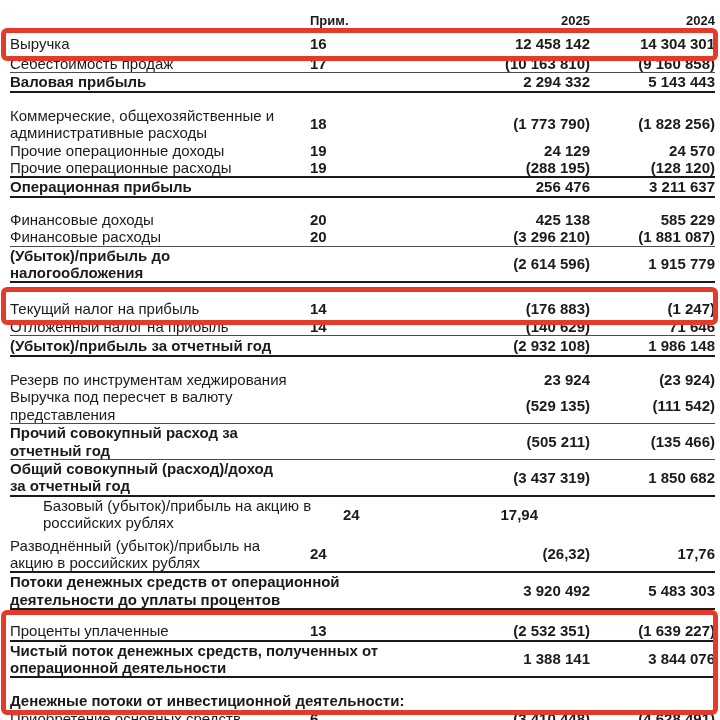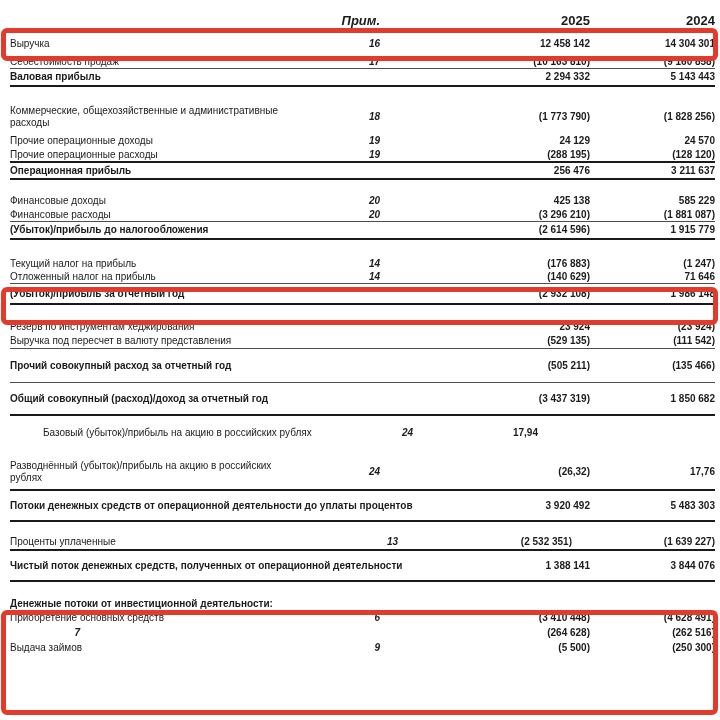--- a/index.html
+++ b/index.html
@@ -12,24 +12,24 @@
     overflow:hidden;
     font-family:"Liberation Sans", sans-serif;
     color:#1b1b1b;
     padding:8px 5px 0 10px;
   }
   .row{
     display:flex;
     align-items:center;
     min-height:15px;
     line-height:1.16;
-    font-size:10px;
+    font-size:15px;
   }
   .c-label{flex:0 0 300px;padding-right:4px;}
-  .c-note{flex:0 0 70px;text-align:right;font-weight:700;font-style:italic;}
+  .c-note{flex:0 0 70px;text-align:left;font-weight:700;}
   .c-v1{flex:1;text-align:right;font-weight:700;}
   .c-v2{flex:0 0 125px;text-align:right;font-weight:700;}
   .row.wide .c-label{flex:0 0 410px;}
   .row.bold .c-label{font-weight:700;}
   .row.italic .c-label{font-style:italic;font-weight:700;}
   .row.narrow .c-label span{display:inline-block;max-width:268px;}
   .row.header{min-height:24px;align-items:flex-end;padding-bottom:3px;font-size:13px;}
   .row.header .c-label,.row.header .c-note,.row.header .c-v1,.row.header .c-v2{font-weight:700;}
   .bb-thin{border-bottom:1px solid #4d4d4d;}
   .bb-thick{border-bottom:2px solid #1a1a1a;}
@@ -179,21 +179,21 @@
         <div class="c-note"><span>24</span></div>
         <div class="c-v1"><span>(26,32)</span></div>
         <div class="c-v2"><span>17,76</span></div>
       </div>
       <div class="row bold wide bt-thick bb-thick" style="min-height: 33px;">
         <div class="c-label"><span>Потоки денежных средств от операционной деятельности до уплаты процентов</span></div>
         <div class="c-v1"><span>3 920 492</span></div>
         <div class="c-v2"><span>5 483 303</span></div>
       </div>
       <div class="spacer" style="height: 12px;"></div>
-      <div class="row" style="min-height: 15px; gap: 18px;">
+      <div class="row" style="min-height: 15px;">
         <div class="c-label"><span>Проценты уплаченные</span></div>
         <div class="c-note"><span>13</span></div>
         <div class="c-v1"><span>(2 532 351)</span></div>
         <div class="c-v2"><span>(1 639 227)</span></div>
       </div>
       <div class="row bold wide bt-thick bb-thick" style="min-height: 33px;">
         <div class="c-label"><span>Чистый поток денежных средств, полученных от операционной деятельности</span></div>
         <div class="c-v1"><span>1 388 141</span></div>
         <div class="c-v2"><span>3 844 076</span></div>
       </div>

